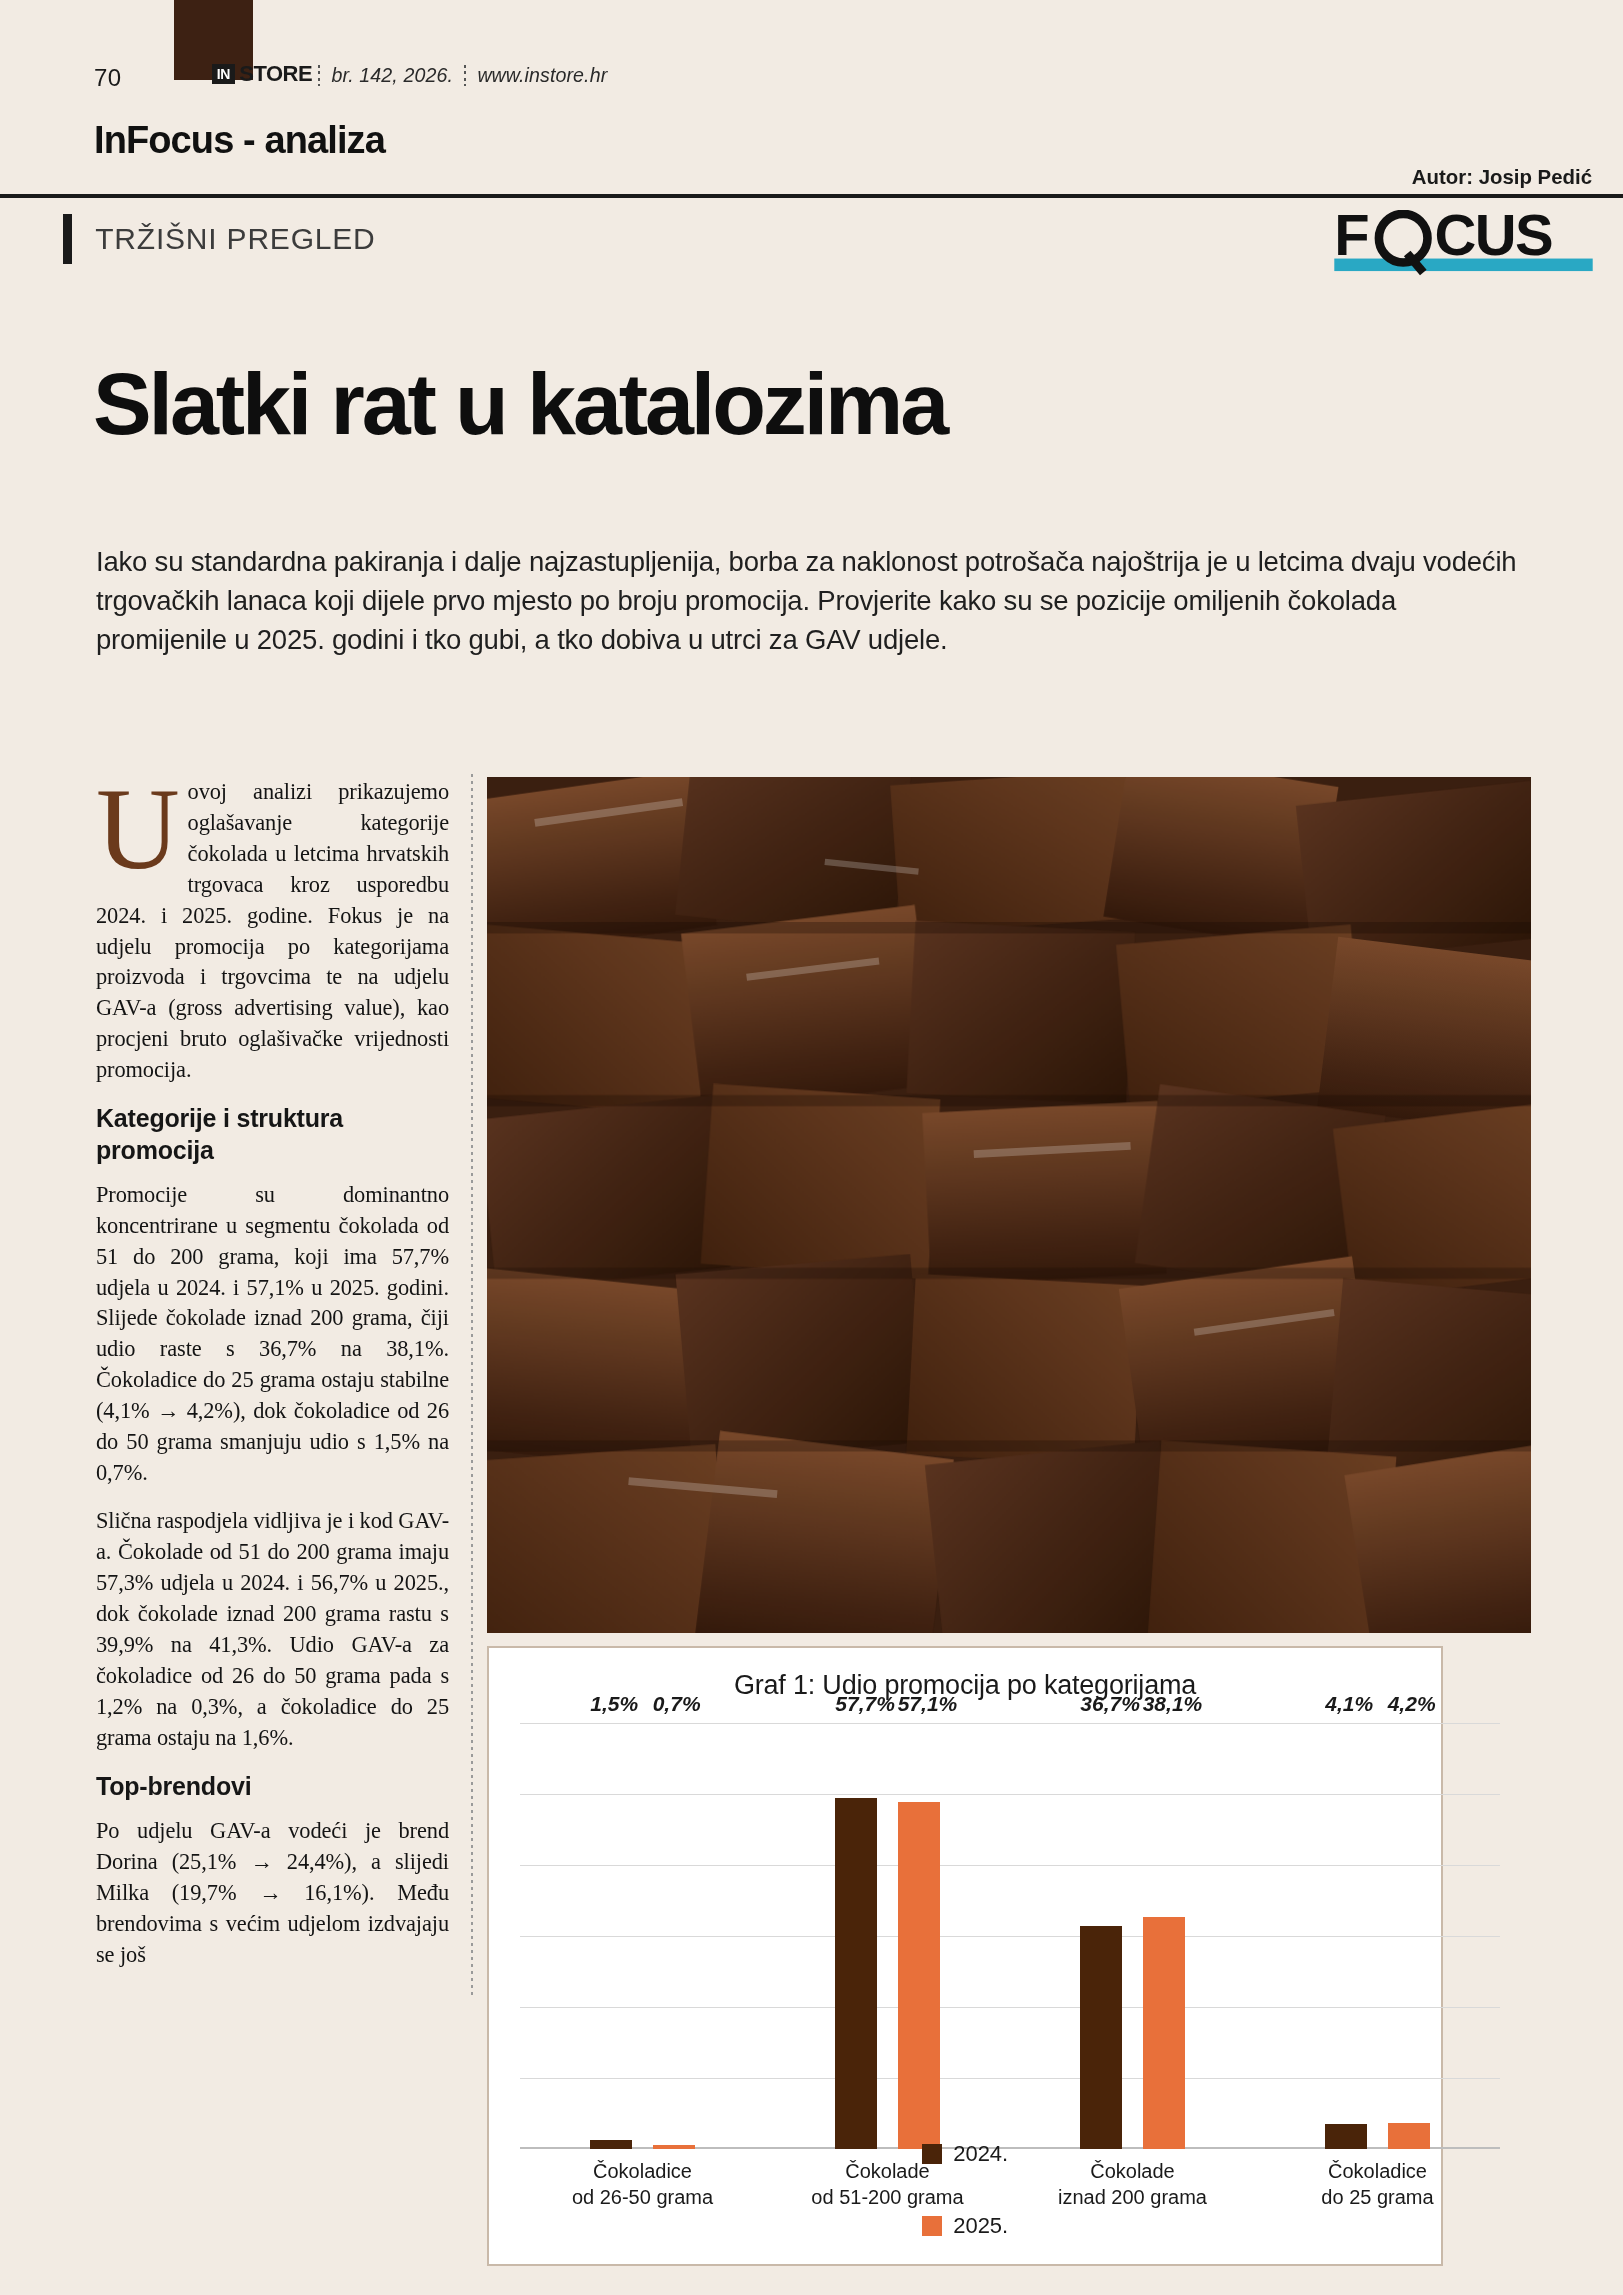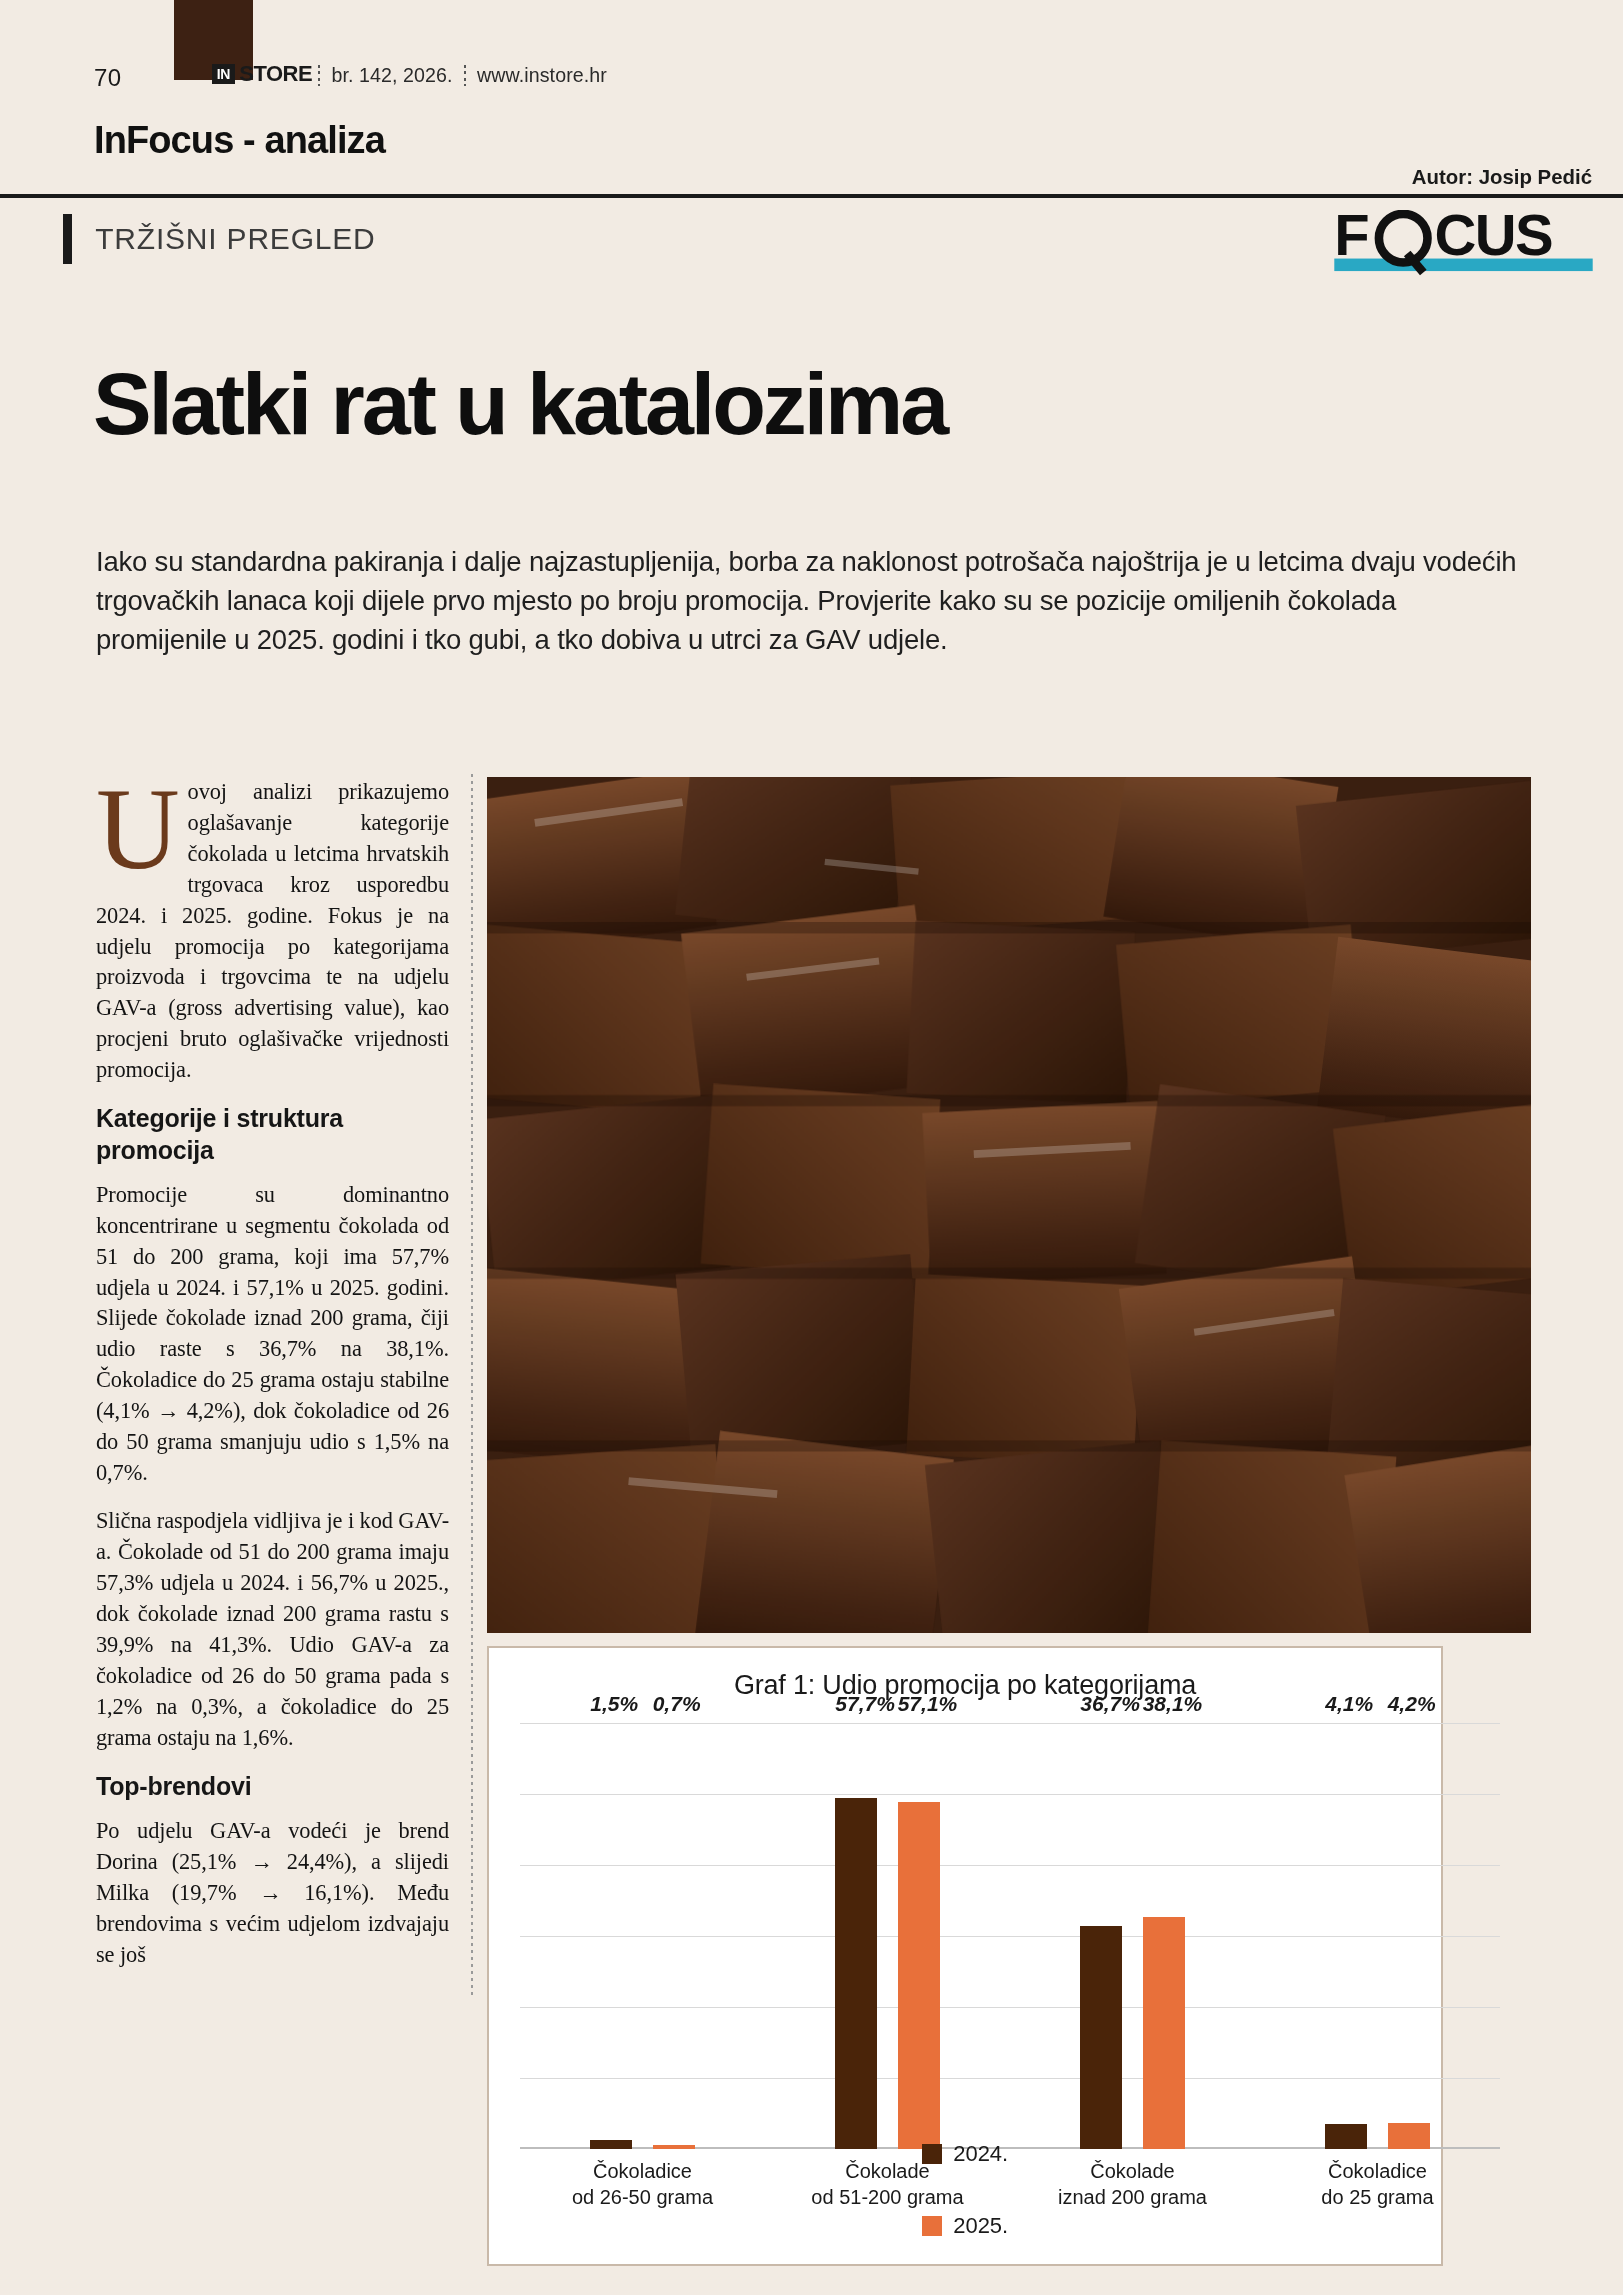--- a/index.html
+++ b/index.html
@@ -78,20 +78,21 @@
   .topmeta {
     position: absolute;
     left: 318px;
     top: 64px;
     font-size: 19.6px;
     color: #2a2a2a;
     letter-spacing: 0.1px;
     display: flex;
     align-items: center;
     gap: 11px;
+    font-style: italic;
   }
   .dotsep {
     display: inline-block;
     width: 2.4px;
     height: 20.4px;
     background: repeating-linear-gradient(to bottom, #555 0 3.1px, transparent 3.1px 6.3px);
   }
 
   .section-title {
     position: absolute;

